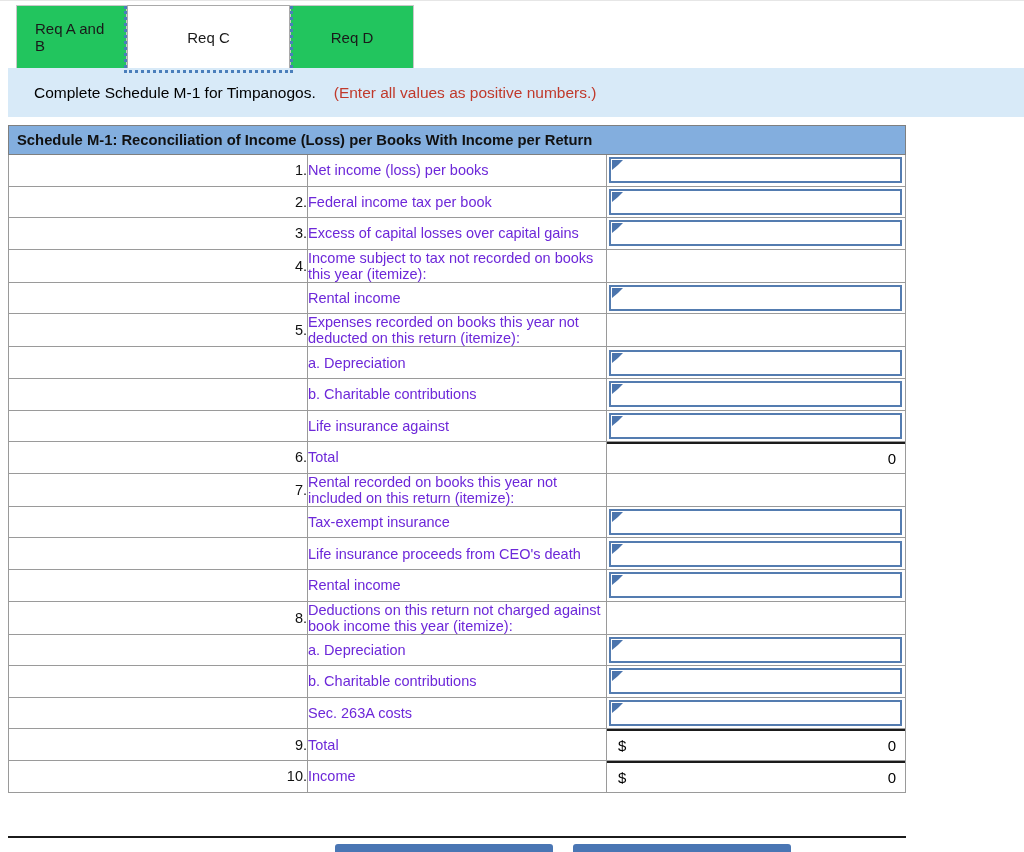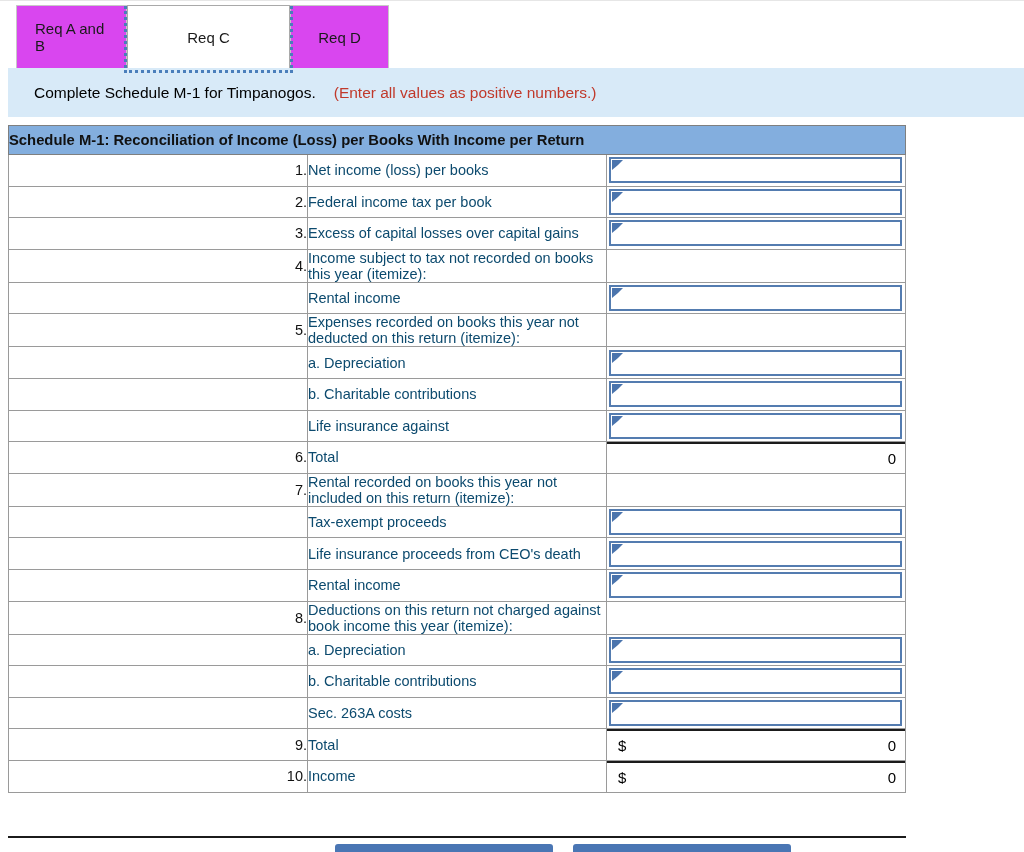--- a/index.html
+++ b/index.html
@@ -29,34 +29,34 @@
   .tabstrip {
     position: absolute;
     top: 5px;
     left: 16px;
     height: 63px;
     display: flex;
     align-items: stretch;
   }
   .tab {
     box-sizing: border-box;
-    background: #d946ef;
+    background: #22c55e;
     border: 1px solid #c8c8c8;
     border-bottom: none;
     display: flex;
     align-items: center;
     justify-content: center;
     font-size: 15px;
     color: #1a1a1a;
     padding: 0 18px;
     position: relative;
   }
   .tab.t-a { width: 111px; }
   .tab.t-b { width: 163px; }
-  .tab.t-c { width: 99px; text-align: right; }
+  .tab.t-c { width: 124px; text-align: right; }
 
   .tab.selected {
     background: #ffffff;
     border: 1px solid #a9a9a9;
     border-bottom: none;
     z-index: 3;
   }
   
   .tab.selected .focus-ring {
     position: absolute;
@@ -104,25 +104,26 @@
     padding: 0;
     height: 30.6px;
     vertical-align: middle;
   }
   .sched .hdr {
     background: #83aede;
     border: 1px solid #7f7f7f;
     font-weight: bold;
     font-size: 14.8px;
     text-align: left;
+    padding-left: 8px;
     height: 28px;
     color: #111;
   }
   .col-num  { width: 34px;  text-align: right; padding-right: 7px; color: #111; }
-  .col-desc { padding-left: 8px; color: #0c4a6e; }
+  .col-desc { padding-left: 8px; color: #6d28d9; }
   .col-val  { width: 140px; padding: 0; position: relative; }
 
   
   .entry {
     box-sizing: border-box;
     position: relative;
     margin: 2px 3px 2px 2px;
     height: 26px;
     border: 2px solid #547cb0;
     background: #ffffff;
@@ -290,21 +291,21 @@
           </div>
         </td>
       </tr>
       <tr>
         <td class="col-num">7.</td>
         <td class="col-desc">Rental recorded on books this year not included on this return (itemize):</td>
         <td class="col-val"></td>
       </tr>
       <tr>
         <td class="col-num"></td>
-        <td class="col-desc">Tax-exempt proceeds</td>
+        <td class="col-desc">Tax-exempt insurance</td>
         <td class="col-val">
           <div class="entry"><span></span></div>
         </td>
       </tr>
       <tr>
         <td class="col-num"></td>
         <td class="col-desc">Life insurance proceeds from CEO's death</td>
         <td class="col-val">
           <div class="entry"><span></span></div>
         </td>

